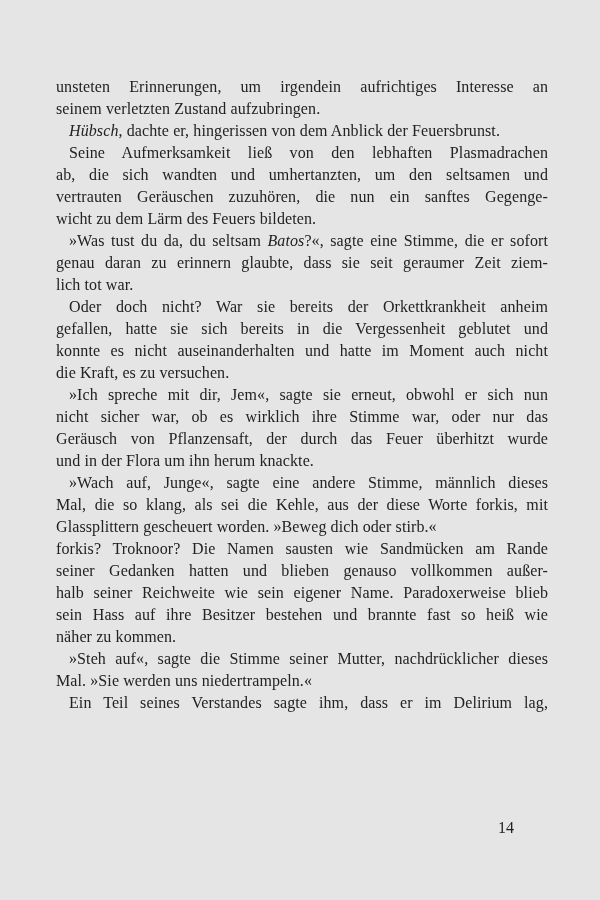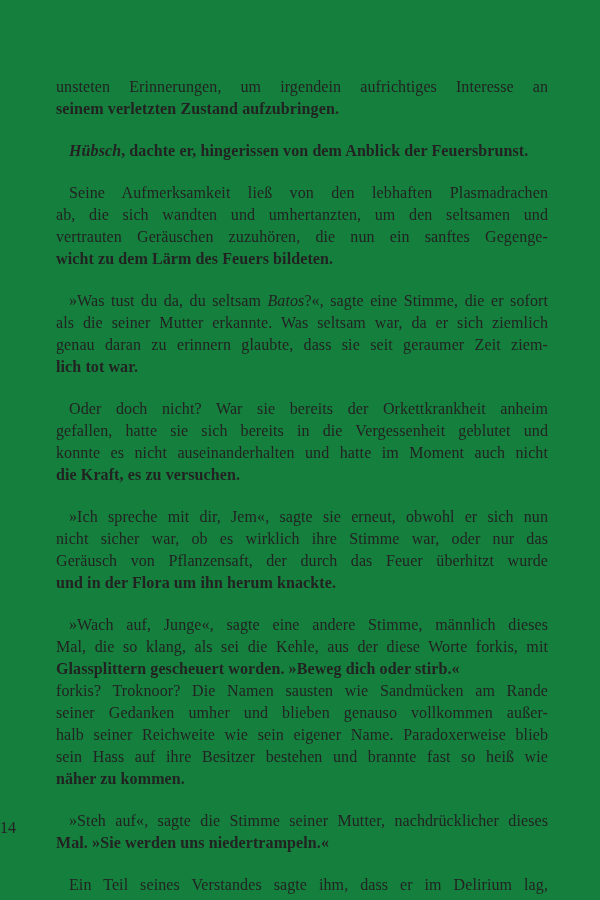--- a/index.html
+++ b/index.html
@@ -4,59 +4,58 @@
 <style>
   html, body {
     margin: 0;
     padding: 0;
     background: #ffffff;
   }
   .page {
     position: relative;
     width: 600px;
     height: 900px;
-    background: #15803d;
+    background: #e5e5e5;
     font-family: "Liberation Serif", "DejaVu Serif", serif;
     color: #222222;
     overflow: hidden;
   }
   .text-column {
     position: absolute;
     left: 56px;
     top: 76px;
     width: 492px;
   }
   .line {
     font-size: 16px;
     line-height: 22px;
     text-align: justify;
     text-align-last: justify;
     letter-spacing: 0.1px;
     white-space: normal;
   }
   .line.para-end {
     text-align-last: left;
-    font-weight: bold;
   }
   .line.first {
     text-indent: 13px;
-    margin-top: 20px;
   }
   .italic {
     font-style: italic;
   }
   .page-number {
     position: absolute;
     left: 0;
     top: 817px;
     width: 508px;
-    text-align: left;
+    text-align: right;
     font-size: 16px;
     line-height: 22px;
     color: #222222;
+    padding-left: 6px;
   }
 </style>
 </head>
 <body>
 
 <div class="page">
   <div class="text-column">
       <div>
         <div class="line"><span>unsteten Erinnerungen, um irgendein aufrichtiges Interesse an</span></div>
         <div class="line para-end"><span>seinem verletzten Zustand aufzubringen.</span></div>
@@ -65,21 +64,20 @@
         <div class="line para-end first"><span class="italic">Hübsch</span><span>, dachte er, hingerissen von dem Anblick der Feuersbrunst.</span></div>
       </div>
       <div>
         <div class="line first"><span>Seine Aufmerksamkeit ließ von den lebhaften Plasmadrachen</span></div>
         <div class="line"><span>ab, die sich wandten und umhertanzten, um den seltsamen und</span></div>
         <div class="line"><span>vertrauten Geräuschen zuzuhören, die nun ein sanftes Gegenge-</span></div>
         <div class="line para-end"><span>wicht zu dem Lärm des Feuers bildeten.</span></div>
       </div>
       <div>
         <div class="line first"><span>»Was tust du da, du seltsam </span><span class="italic">Batos</span><span>?«, sagte eine Stimme, die er sofort</span></div>
-        <div class="line"><span>als die seiner Mutter erkannte. Was seltsam war, da er sich ziemlich</span></div>
         <div class="line"><span>genau daran zu erinnern glaubte, dass sie seit geraumer Zeit ziem-</span></div>
         <div class="line para-end"><span>lich tot war.</span></div>
       </div>
       <div>
         <div class="line first"><span>Oder doch nicht? War sie bereits der Orkettkrankheit anheim</span></div>
         <div class="line"><span>gefallen, hatte sie sich bereits in die Vergessenheit geblutet und</span></div>
         <div class="line"><span>konnte es nicht auseinanderhalten und hatte im Moment auch nicht</span></div>
         <div class="line para-end"><span>die Kraft, es zu versuchen.</span></div>
       </div>
       <div>
@@ -88,21 +86,21 @@
         <div class="line"><span>Geräusch von Pflanzensaft, der durch das Feuer überhitzt wurde</span></div>
         <div class="line para-end"><span>und in der Flora um ihn herum knackte.</span></div>
       </div>
       <div>
         <div class="line first"><span>»Wach auf, Junge«, sagte eine andere Stimme, männlich dieses</span></div>
         <div class="line"><span>Mal, die so klang, als sei die Kehle, aus der diese Worte forkis, mit</span></div>
         <div class="line para-end"><span>Glassplittern gescheuert worden. »Beweg dich oder stirb.«</span></div>
       </div>
       <div>
         <div class="line"><span>forkis? Troknoor? Die Namen sausten wie Sandmücken am Rande</span></div>
-        <div class="line"><span>seiner Gedanken umher und blieben genauso vollkommen außer-</span></div>
+        <div class="line"><span>seiner Gedanken hatten und blieben genauso vollkommen außer-</span></div>
         <div class="line"><span>halb seiner Reichweite wie sein eigener Name. Paradoxerweise blieb</span></div>
         <div class="line"><span>sein Hass auf ihre Besitzer bestehen und brannte fast so heiß wie</span></div>
         <div class="line para-end"><span>näher zu kommen.</span></div>
       </div>
       <div>
         <div class="line first"><span>»Steh auf«, sagte die Stimme seiner Mutter, nachdrücklicher dieses</span></div>
         <div class="line para-end"><span>Mal. »Sie werden uns niedertrampeln.«</span></div>
       </div>
       <div>
         <div class="line first"><span>Ein Teil seines Verstandes sagte ihm, dass er im Delirium lag,</span></div>

